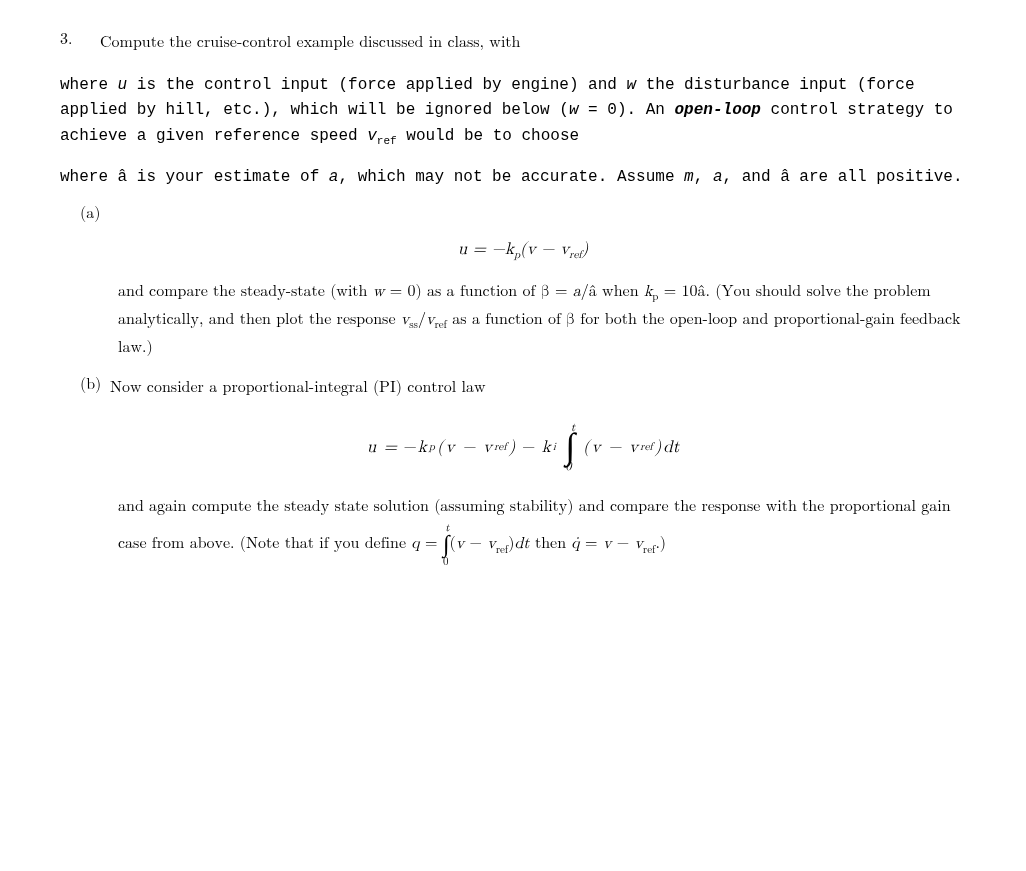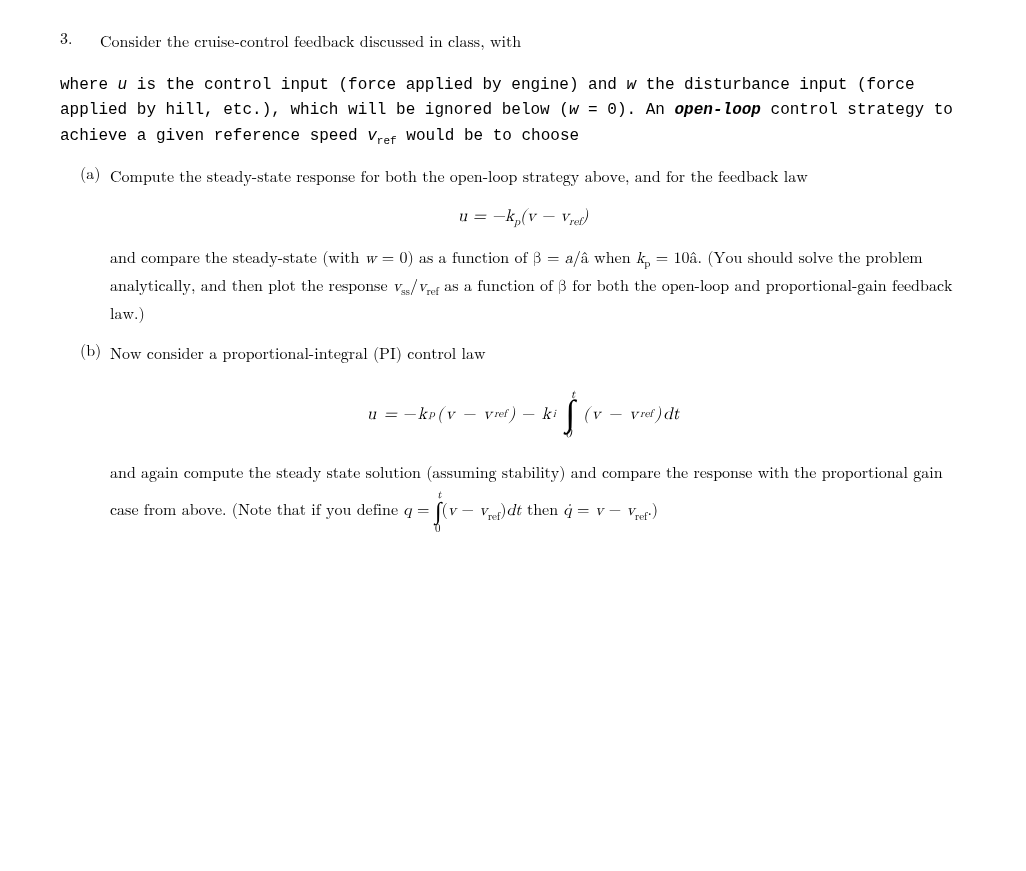--- a/index.html
+++ b/index.html
@@ -67,21 +67,21 @@
       min-width: 30px;
       font-size: 16px;
     }
 
     .sub-part-text {
       font-size: 16px;
       line-height: 1.6;
     }
 
     .sub-part-body {
-      margin-left: 30px;
+      margin-left: 38px;
       font-size: 16px;
       line-height: 1.65;
     }
 
     .integral-container {
       display: flex;
       align-items: center;
       justify-content: center;
       margin: 20px 0;
       font-style: italic;
@@ -93,34 +93,36 @@
       font-size: 11px;
     }
   </style>
 </head>
 <body>
 
 <div class="problem-container">
 
   <div class="problem-header">
     <span class="problem-number">3.</span>
-    <span class="problem-text">Consider the cruise-control feedback discussed in class, with</span>
+    <span class="problem-text">Compute the cruise-control example discussed in class, with</span>
   </div>
 
 
   <p class="block-text">
     where <em>u</em> is the control input (force applied by engine) and <em>w</em> the disturbance input (force applied by hill, etc.), which will be ignored below (<em>w</em> = 0). An <em><strong>open-loop</strong></em> control strategy to achieve a given reference speed <em>v</em><sub>ref</sub> would be to choose
   </p>
 
 
+  <p class="block-text">
+    where â is your estimate of <em>a</em>, which may not be accurate.  Assume <em>m</em>, <em>a</em>, and â are all positive.
+  </p>
 
   <div class="sub-part">
     <div class="sub-part-header">
       <span class="sub-part-label">(a)</span>
-      <span class="sub-part-text">Compute the steady-state response for both the open-loop strategy above, and for the feedback law</span>
     </div>
 
     <div class="equation-center">
       <em>u</em> = −<em>k</em><sub>p</sub>(<em>v</em> − <em>v</em><sub>ref</sub>)
     </div>
 
     <div class="sub-part-body">
       <p>
         and compare the steady-state (with <em>w</em> = 0) as a function of β = <em>a</em>/â when <em>k</em><sub>p</sub> = 10â. (You should solve the problem analytically, and then plot the response <em>v</em><sub>ss</sub>/<em>v</em><sub>ref</sub> as a function of β for both the open-loop and proportional-gain feedback law.)
       </p>

